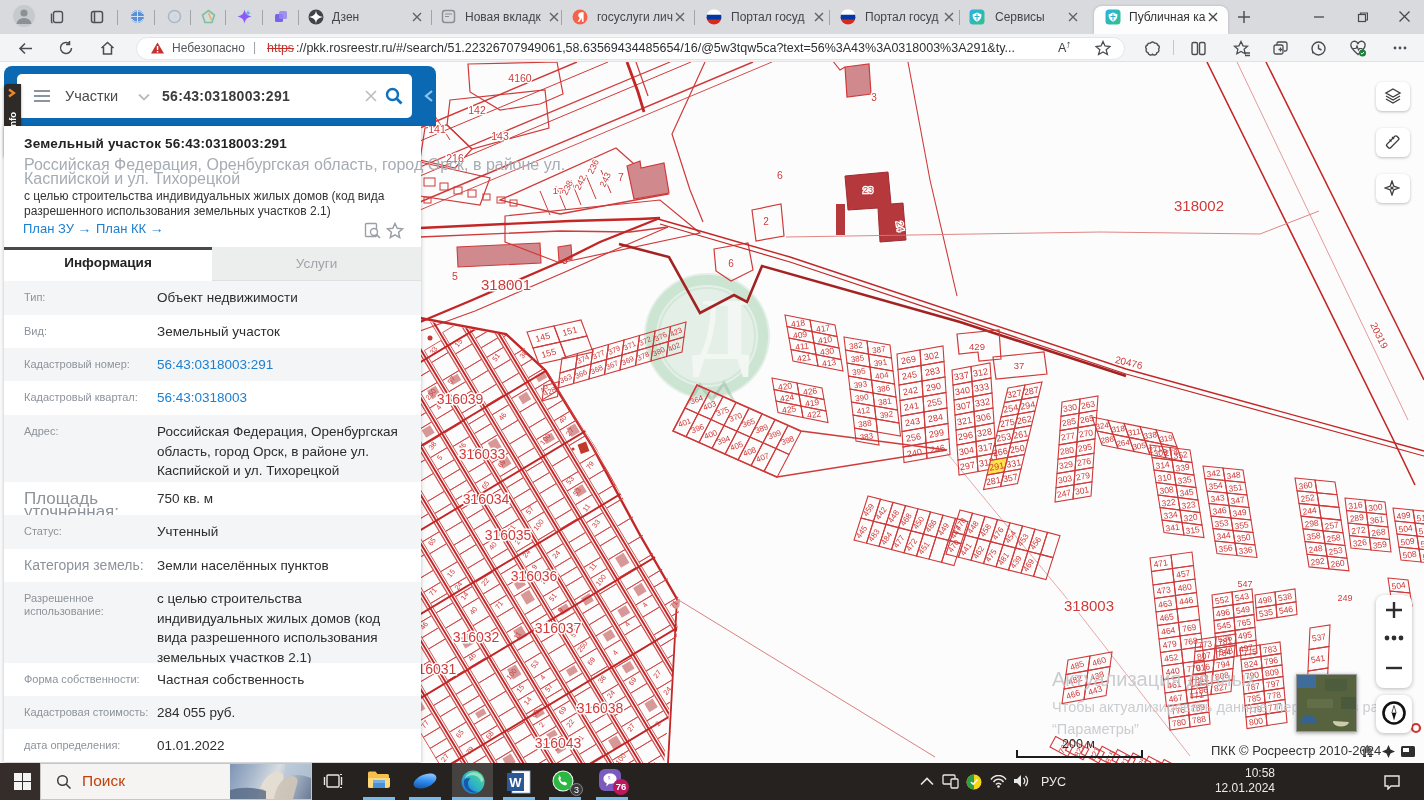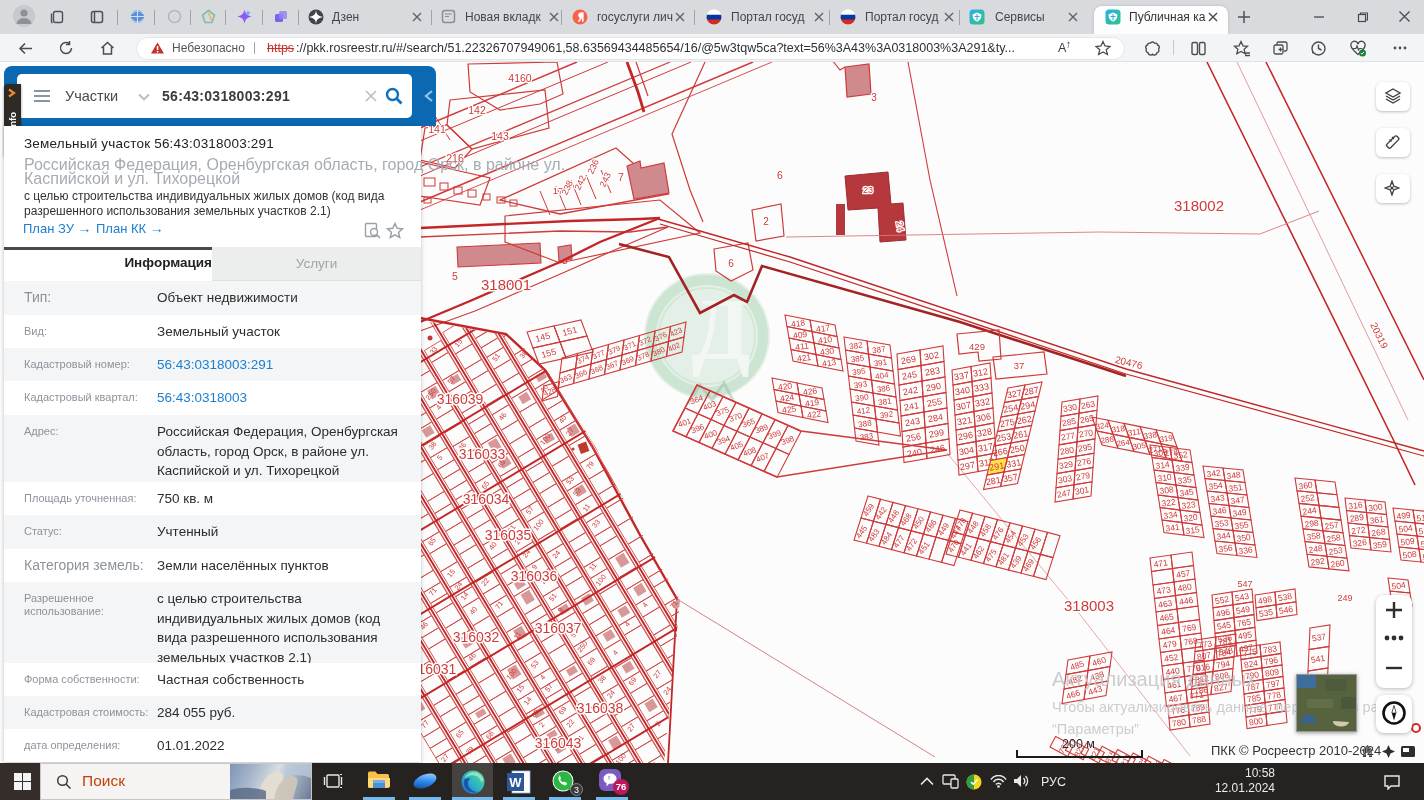--- a/index.html
+++ b/index.html
@@ -1833,54 +1833,54 @@
       <path d="M8,2 L2,7 L8,12" fill="none" stroke="#8fc3ea" stroke-width="2.2"></path>
     </svg>
     <div id="loti"></div>
     <svg class="abs" style="left:7px;top:88px" width="11" height="10" viewBox="0 0 11 10">
       <path d="M2,1.5 L7,5 L2,8.5" fill="none" stroke="#f0882a" stroke-width="2.2"></path>
     </svg>
     <svg class="abs" style="left:5px;top:102px" width="15" height="52" viewBox="0 0 15 52">
       <text x="7.5" y="29" font-size="9.5" font-weight="bold" fill="#fff" text-anchor="middle" transform="rotate(-90 7.5 26)">L<tspan fill="#f0882a">o</tspan>tinfo</text>
     </svg>
     <div id="panel"></div>
-    <div class="abs" style="left:24px;top:136px;font-size:13.5px;font-weight:normal;color:#222;letter-spacing:0.2px">Земельный участок 56:43:0318003:291</div>
+    <div class="abs" style="left:24px;top:136px;font-size:13.5px;font-weight:bold;color:#222;letter-spacing:0.2px">Земельный участок 56:43:0318003:291</div>
     <div class="abs" style="left:24px;top:158px;font-size:16px;color:#a6acb3;line-height:13.5px">Российская Федерация, Оренбургская область, город Орск, в районе ул.<br>Каспийской и ул. Тихорецкой</div>
     <div class="abs" style="left:24px;top:189px;font-size:12px;color:#333;line-height:14.5px">с целью строительства индивидуальных жилых домов (код вида<br>разрешенного использования земельных участков 2.1)</div>
     <div class="abs" style="left:23px;top:220px;font-size:13px;color:#1c7fd0">План ЗУ <span style="font-size:14px">→</span></div>
     <div class="abs" style="left:96px;top:220px;font-size:13px;color:#1c7fd0">План КК <span style="font-size:14px">→</span></div>
     <svg class="abs" style="left:364px;top:222px" width="18" height="17" viewBox="0 0 18 17">
       <rect x="1.5" y="1.5" width="11" height="13" rx="1" fill="none" stroke="#9aa0a6" stroke-width="1.4"></rect>
       <circle cx="10" cy="10" r="3.5" fill="#fff" stroke="#9aa0a6" stroke-width="1.4"></circle>
       <line x1="12.6" y1="12.6" x2="16" y2="16" stroke="#9aa0a6" stroke-width="1.6"></line>
     </svg>
     <svg class="abs" style="left:386px;top:222px" width="18" height="17" viewBox="0 0 18 17">
       <path d="M9,1.5 L11.2,6.2 L16.5,6.8 L12.6,10.3 L13.7,15.5 L9,12.8 L4.3,15.5 L5.4,10.3 L1.5,6.8 L6.8,6.2 Z" fill="none" stroke="#9aa0a6" stroke-width="1.5"></path>
     </svg>
     <div class="abs" style="left:4px;top:247px;width:417px;height:34px;background:#eceded;border-bottom:1px solid #e0e0e0"></div>
     <div class="abs" style="left:4px;top:247px;width:208px;height:34px;background:#fff;border-top:3px solid #4a4a4a"></div>
-    <div class="abs" style="left:4px;top:255px;width:208px;text-align:right;font-size:13.5px;font-weight:bold;color:#222">Информация</div>
+    <div class="abs" style="left:4px;top:255px;width:208px;text-align:center;font-size:13.5px;font-weight:bold;color:#222">Информация</div>
     <div class="abs" style="left:212px;top:256px;width:209px;text-align:center;font-size:13.5px;color:#a0a5aa">Услуги</div>
     <div class="abs" style="left:4px;top:281px;width:417px;height:34px;background:#f3f5f6"></div>
-    <div class="abs" style="left:24px;top:291px;font-size:14px;color:#8d939b;line-height:13px;width:132px">Тип:</div>
+    <div class="abs" style="left:24px;top:291px;font-size:11px;color:#8d939b;line-height:13px;width:132px">Тип:</div>
     <div class="abs" style="left:157px;top:288px;font-size:13.5px;color:#2d2d2d;line-height:19.5px;width:250px">Объект недвижимости</div>
     <div class="abs" style="left:4px;top:315px;width:417px;height:33px;background:#fff"></div>
     <div class="abs" style="left:24px;top:325px;font-size:11px;color:#8d939b;line-height:13px;width:132px">Вид:</div>
     <div class="abs" style="left:157px;top:322px;font-size:13.5px;color:#2d2d2d;line-height:19.5px;width:250px">Земельный участок</div>
     <div class="abs" style="left:4px;top:348px;width:417px;height:33px;background:#f3f5f6"></div>
     <div class="abs" style="left:24px;top:358px;font-size:11px;color:#8d939b;line-height:13px;width:132px">Кадастровый номер:</div>
     <div class="abs" style="left:157px;top:355px;font-size:13.5px;color:#2d2d2d;line-height:19.5px;width:250px"><span class="blue">56:43:0318003:291</span></div>
     <div class="abs" style="left:4px;top:381px;width:417px;height:34px;background:#fff"></div>
     <div class="abs" style="left:24px;top:391px;font-size:11px;color:#8d939b;line-height:13px;width:132px">Кадастровый квартал:</div>
     <div class="abs" style="left:157px;top:388px;font-size:13.5px;color:#2d2d2d;line-height:19.5px;width:250px"><span class="blue">56:43:0318003</span></div>
     <div class="abs" style="left:4px;top:415px;width:417px;height:67px;background:#f3f5f6"></div>
     <div class="abs" style="left:24px;top:425px;font-size:11px;color:#8d939b;line-height:13px;width:132px">Адрес:</div>
     <div class="abs" style="left:157px;top:422px;font-size:13.5px;color:#2d2d2d;line-height:19.5px;width:250px">Российская Федерация, Оренбургская<br>область, город Орск, в районе ул.<br>Каспийской и ул. Тихорецкой</div>
     <div class="abs" style="left:4px;top:482px;width:417px;height:33px;background:#fff"></div>
-    <div class="abs" style="left:24px;top:492px;font-size:11px;color:#8d939b;line-height:13px;width:132px">Площадь уточненная:</div>
+    <div class="abs" style="left:24px;top:492px;font-size:17px;color:#8d939b;line-height:13px;width:132px">Площадь уточненная:</div>
     <div class="abs" style="left:157px;top:489px;font-size:13.5px;color:#2d2d2d;line-height:19.5px;width:250px">750 кв. м</div>
     <div class="abs" style="left:4px;top:515px;width:417px;height:34px;background:#f3f5f6"></div>
     <div class="abs" style="left:24px;top:525px;font-size:11px;color:#8d939b;line-height:13px;width:132px">Статус:</div>
     <div class="abs" style="left:157px;top:522px;font-size:13.5px;color:#2d2d2d;line-height:19.5px;width:250px">Учтенный</div>
     <div class="abs" style="left:4px;top:549px;width:417px;height:33px;background:#fff"></div>
     <div class="abs" style="left:24px;top:559px;font-size:14px;color:#8d939b;line-height:13px;width:132px">Категория земель:</div>
     <div class="abs" style="left:157px;top:556px;font-size:13.5px;color:#2d2d2d;line-height:19.5px;width:250px">Земли населённых пунктов</div>
     <div class="abs" style="left:4px;top:582px;width:417px;height:81px;background:#f3f5f6"></div>
     <div class="abs" style="left:24px;top:592px;font-size:11px;color:#8d939b;line-height:13px;width:132px">Разрешенное<br>использование:</div>
     <div class="abs" style="left:157px;top:589px;font-size:13.5px;color:#2d2d2d;line-height:19.5px;width:250px">с целью строительства<br>индивидуальных жилых домов (код<br>вида разрешенного использования<br>земельных участков 2.1)</div>

